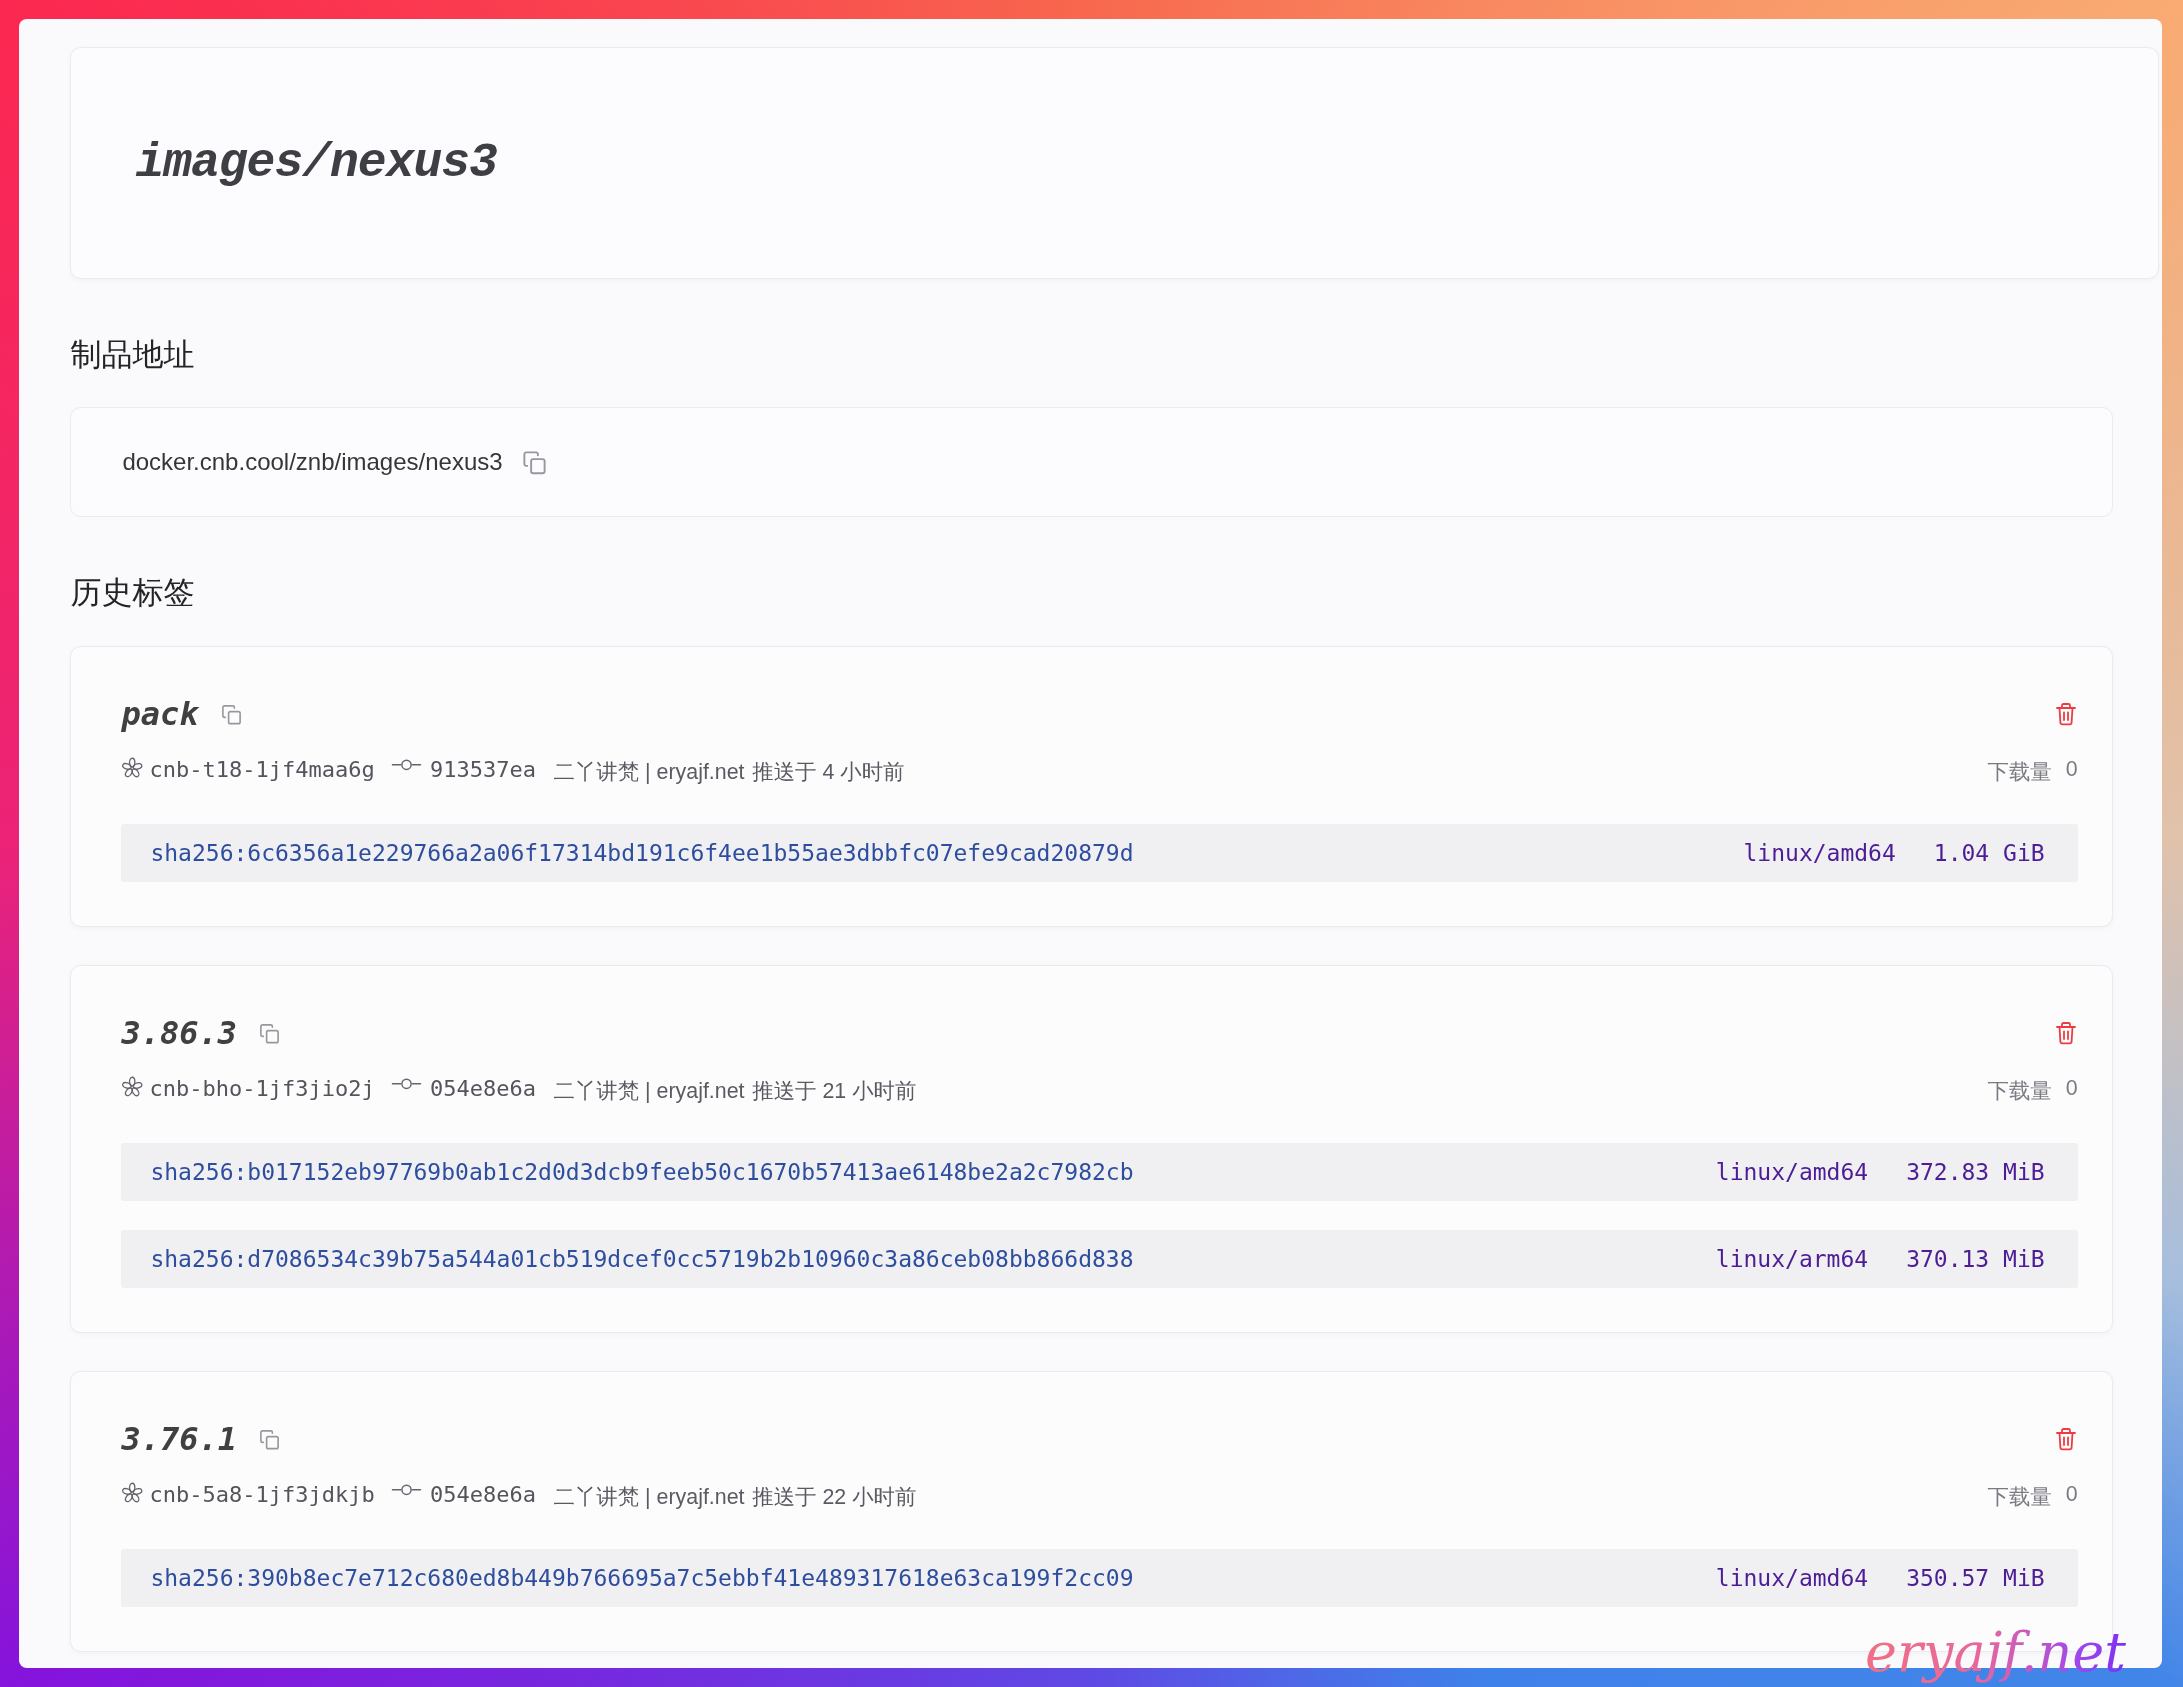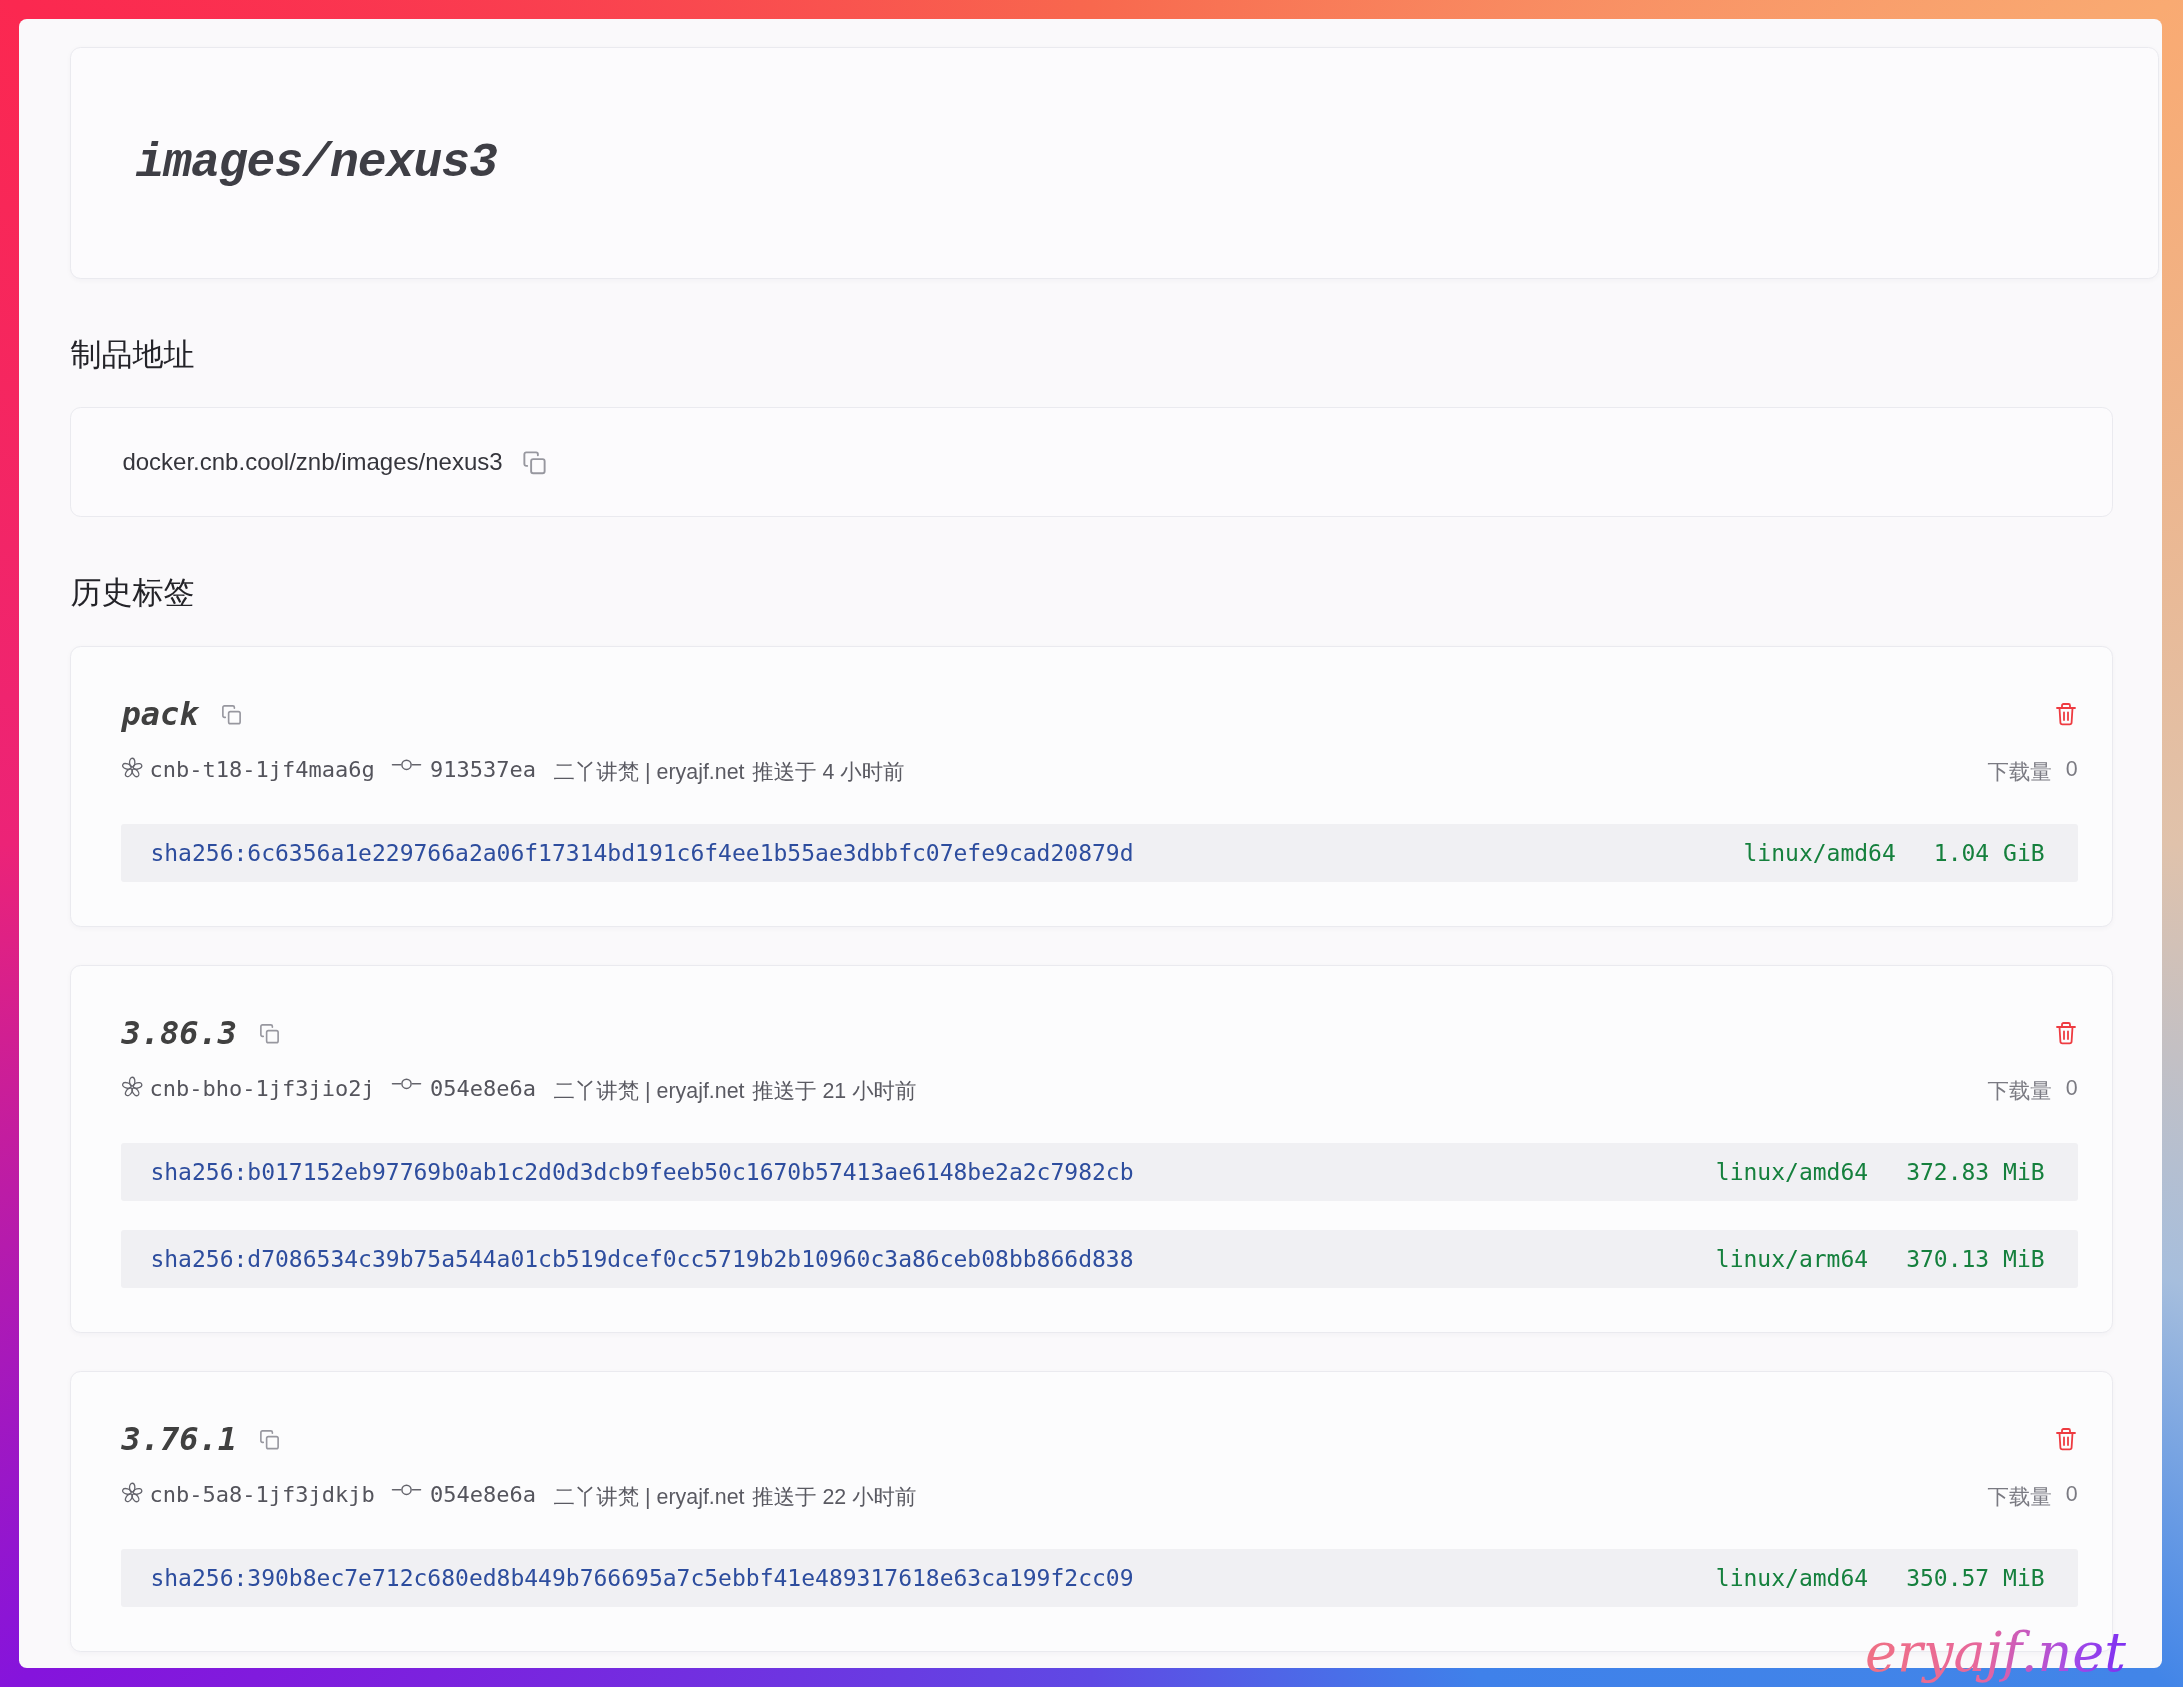--- a/index.html
+++ b/index.html
@@ -117,21 +117,21 @@
     border-radius: 2.9px;
     display: flex;
     align-items: center;
     padding: 0 33px 0 29px;
     font-family: "DejaVu Sans Mono", "Liberation Mono", monospace;
     font-size: 23px;
     white-space: nowrap;
   }
   .sha-row + .sha-row { margin-top: 29px; }
   .sha-link { color: #2d4d9e; cursor: pointer; }
-  .sha-right { margin-left: auto; display: flex; gap: 38px; color: #15803d; }
+  .sha-right { margin-left: auto; display: flex; gap: 38px; color: #4c1d95; }
 
   .watermark {
     position: absolute;
     right: 57px;
     bottom: 4px;
     z-index: 5;
     font-family: "DejaVu Serif", "Liberation Serif", serif;
     font-style: italic;
     font-size: 54px;
     background: linear-gradient(95deg, #ef7086 5%, #e7679c 45%, #a24ae8 80%, #7a2df2 100%);

